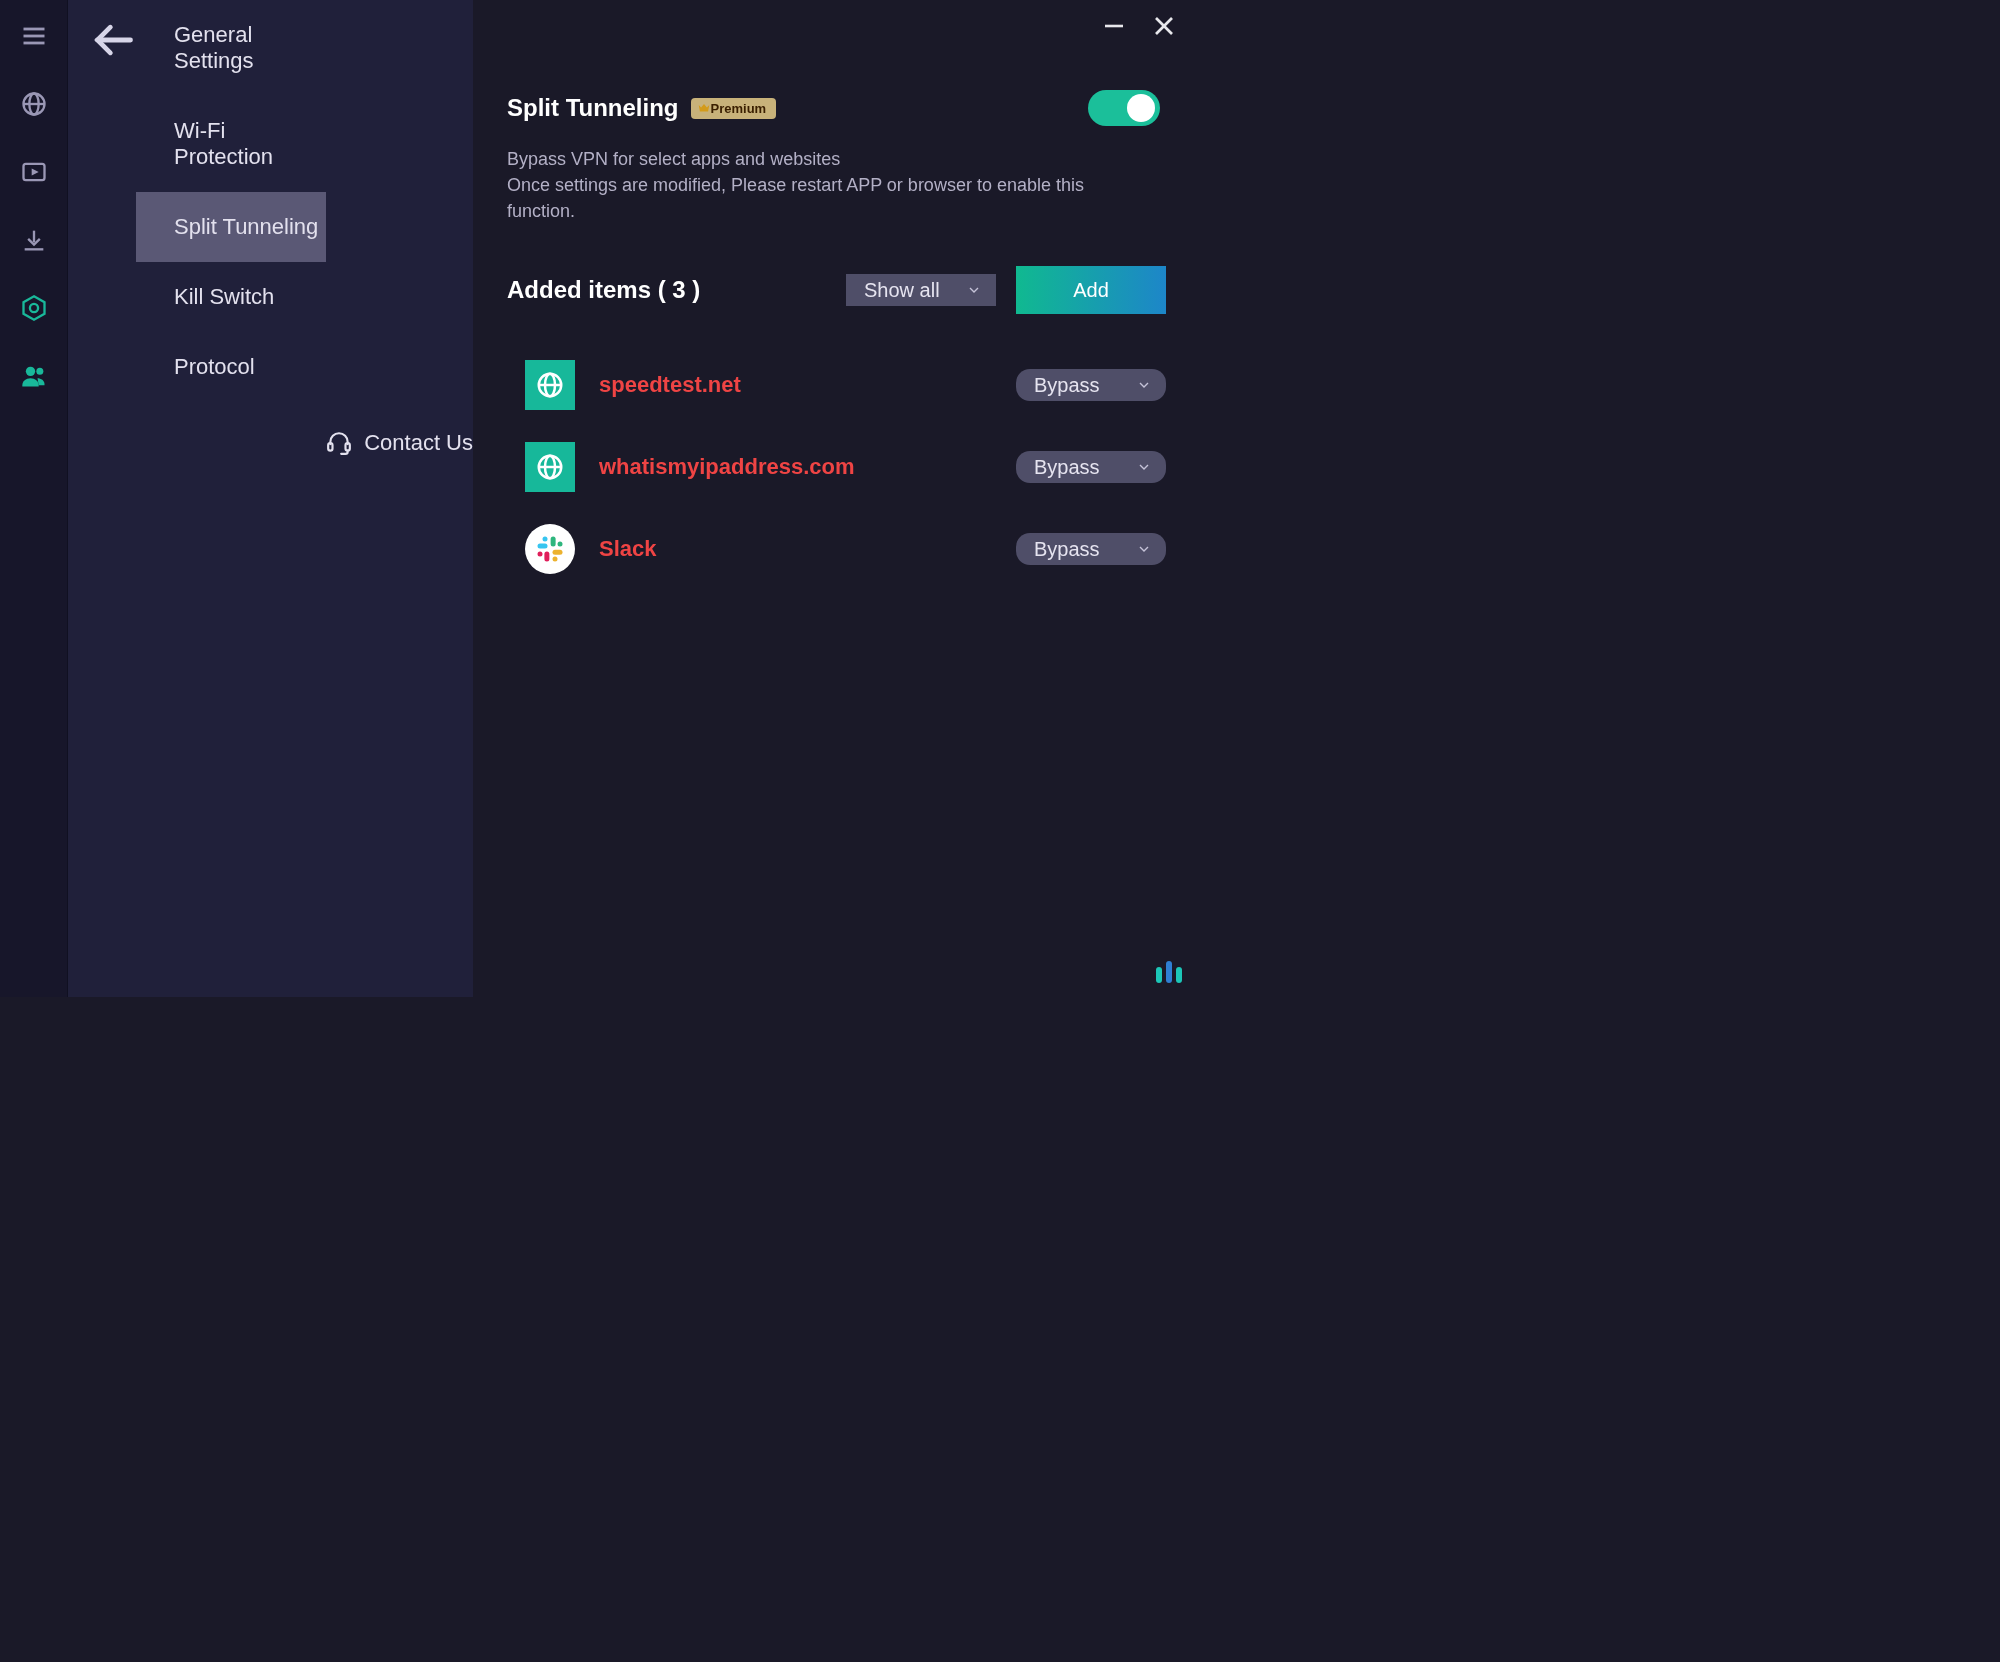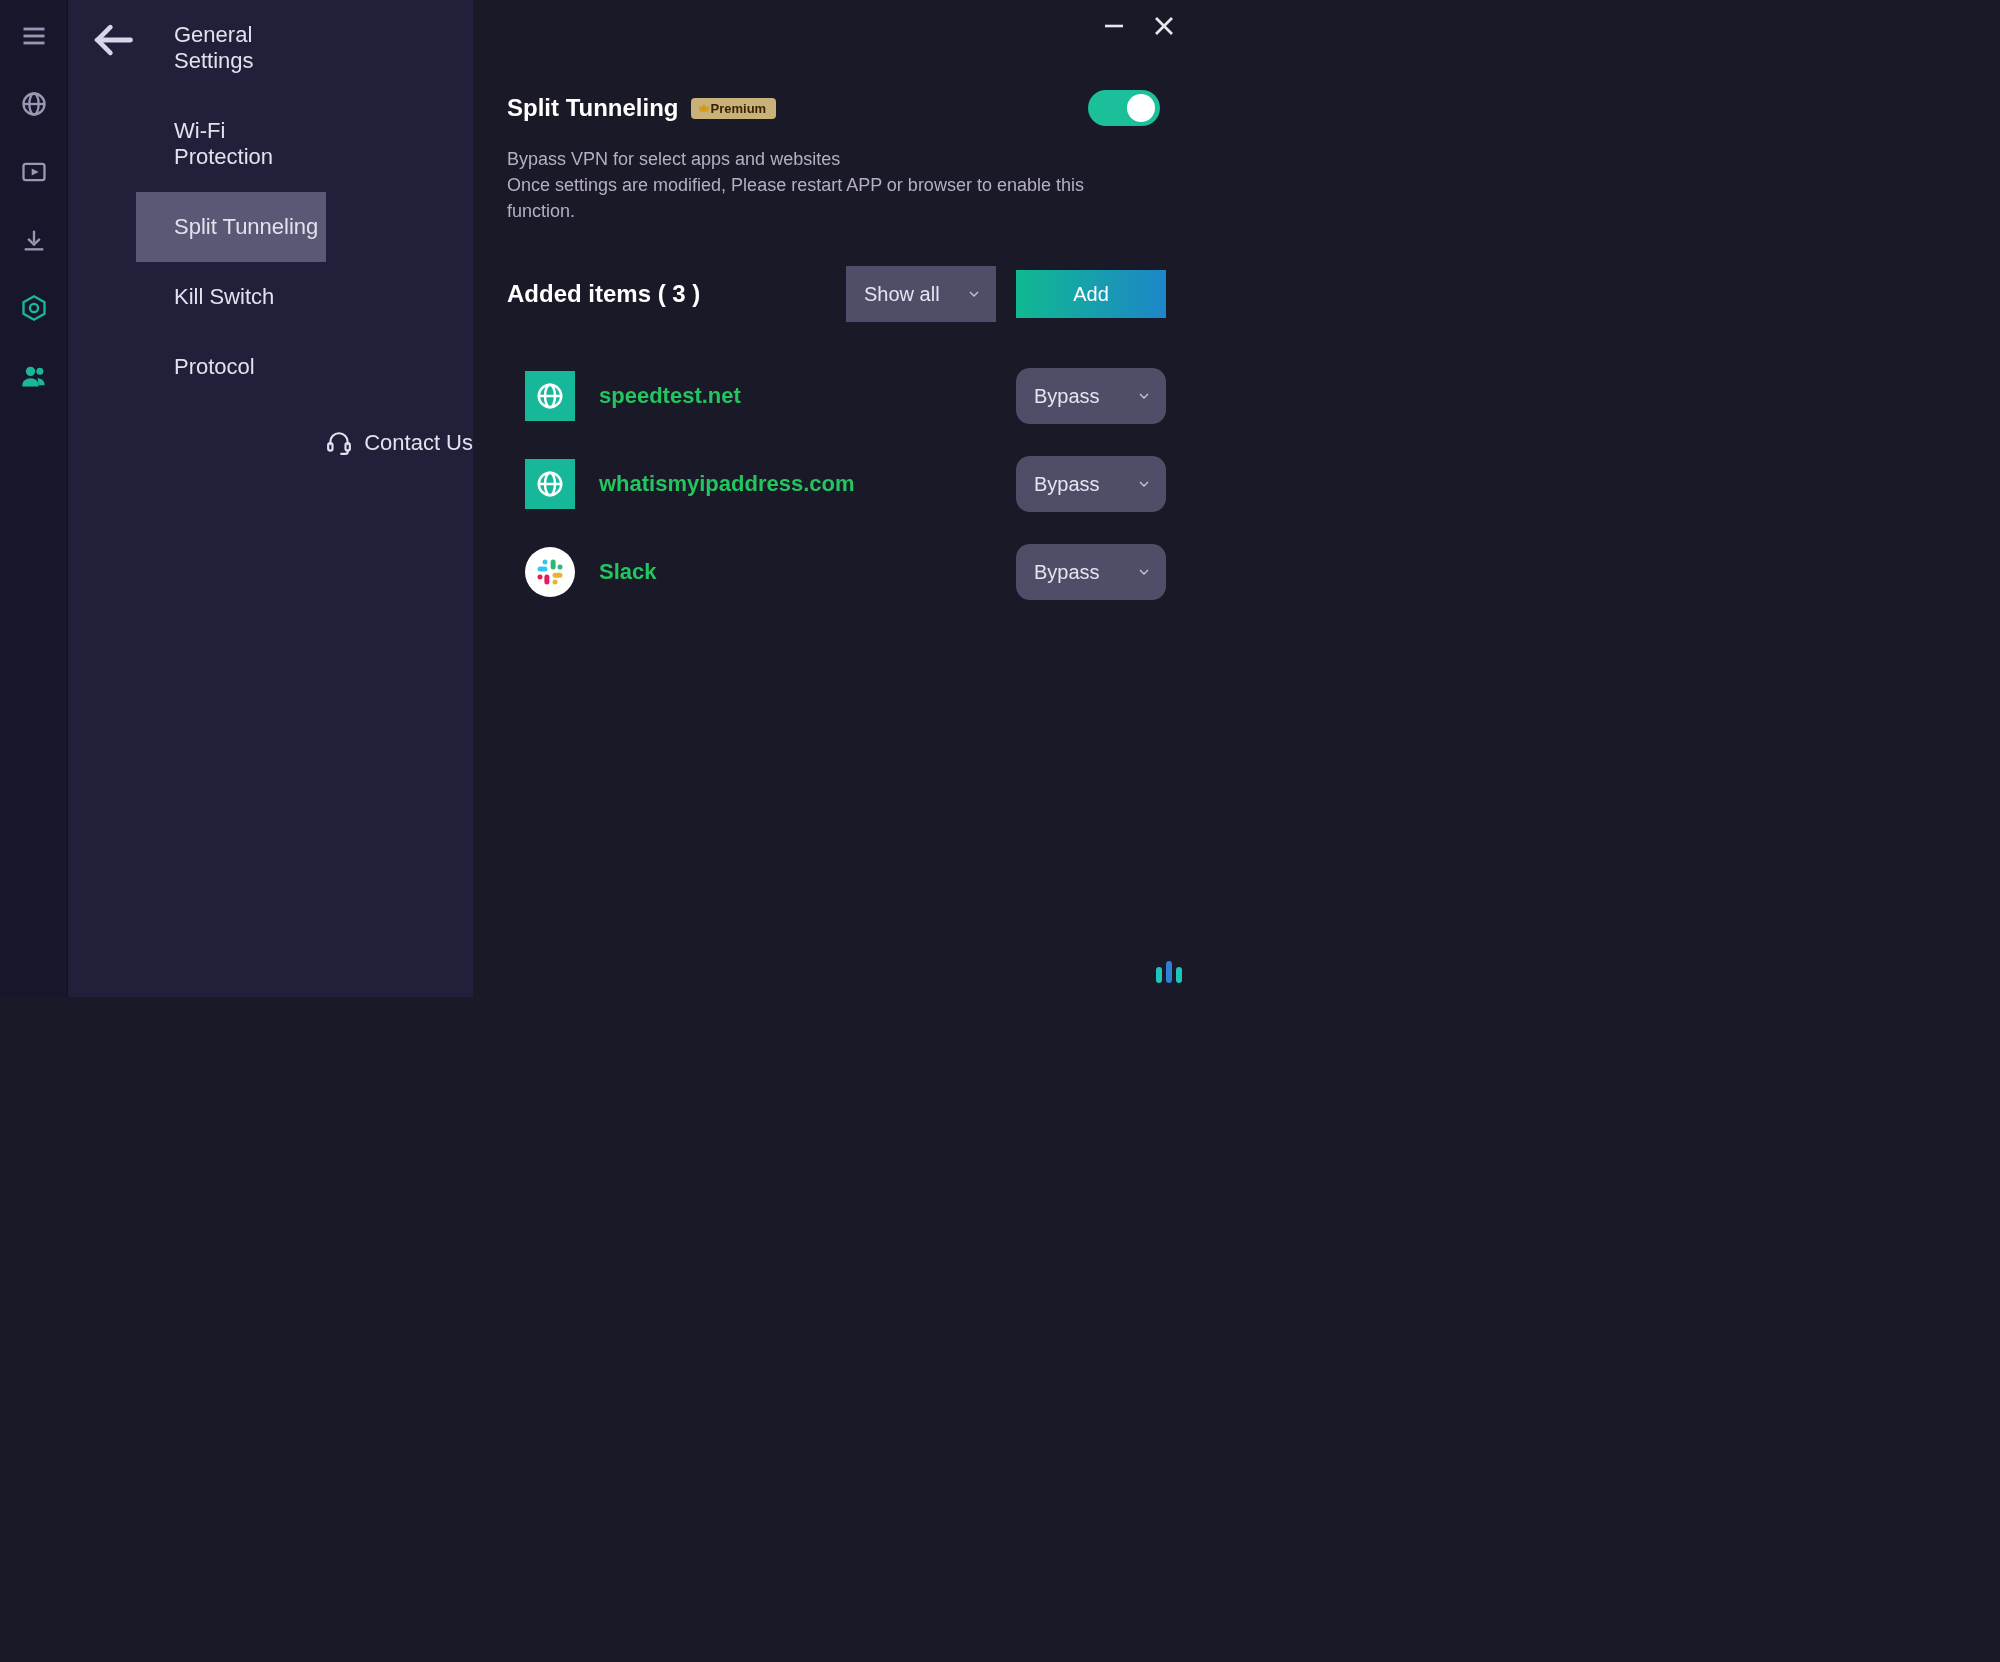--- a/index.html
+++ b/index.html
@@ -126,21 +126,21 @@
     align-items: center;
     margin-top: 42px;
     gap: 20px;
   }
   .items-header h2 {
     font-size: 24px; font-weight: 700; color: #fff;
     flex: 1;
   }
   .dropdown {
     display: flex; align-items: center; justify-content: space-between;
-    min-width: 150px; height: 56px;
+    min-width: 150px; height: 32px;
     background: #4f4e68;
     color: #e6e4f0;
     font-size: 20px;
     padding: 0 14px 0 18px;
     cursor: pointer;
   }
   .dropdown svg { width: 16px; height:16px; stroke:#c6c3d8; }
   .add-btn {
     min-width: 150px; height: 48px;
     background: linear-gradient(90deg, #10b990 0%, #1d86c9 100%);
@@ -155,21 +155,21 @@
     padding: 16px 0;
     gap: 24px;
   }
   .item-icon {
     width: 50px; height: 50px;
     display: flex; align-items: center; justify-content: center;
     margin-left: 18px;
   }
   .item-icon.globe { background:#17b89a; color:#fff; }
   .item-icon.slack { background:#fff; border-radius:50%; }
-  .item-label { font-size: 22px; font-weight:700; color:#22c55e; flex:1; }
+  .item-label { font-size: 22px; font-weight:700; color:#ef4444; flex:1; }
   .item-row .dropdown { min-width: 150px; border-radius: 14px; }
 
   
   .brand-corner {
     position: absolute;
     bottom: 14px; right: 18px;
     display: flex; gap: 4px; align-items: flex-end;
   }
   .brand-corner span {
     display:inline-block; width:6px; border-radius:3px;

